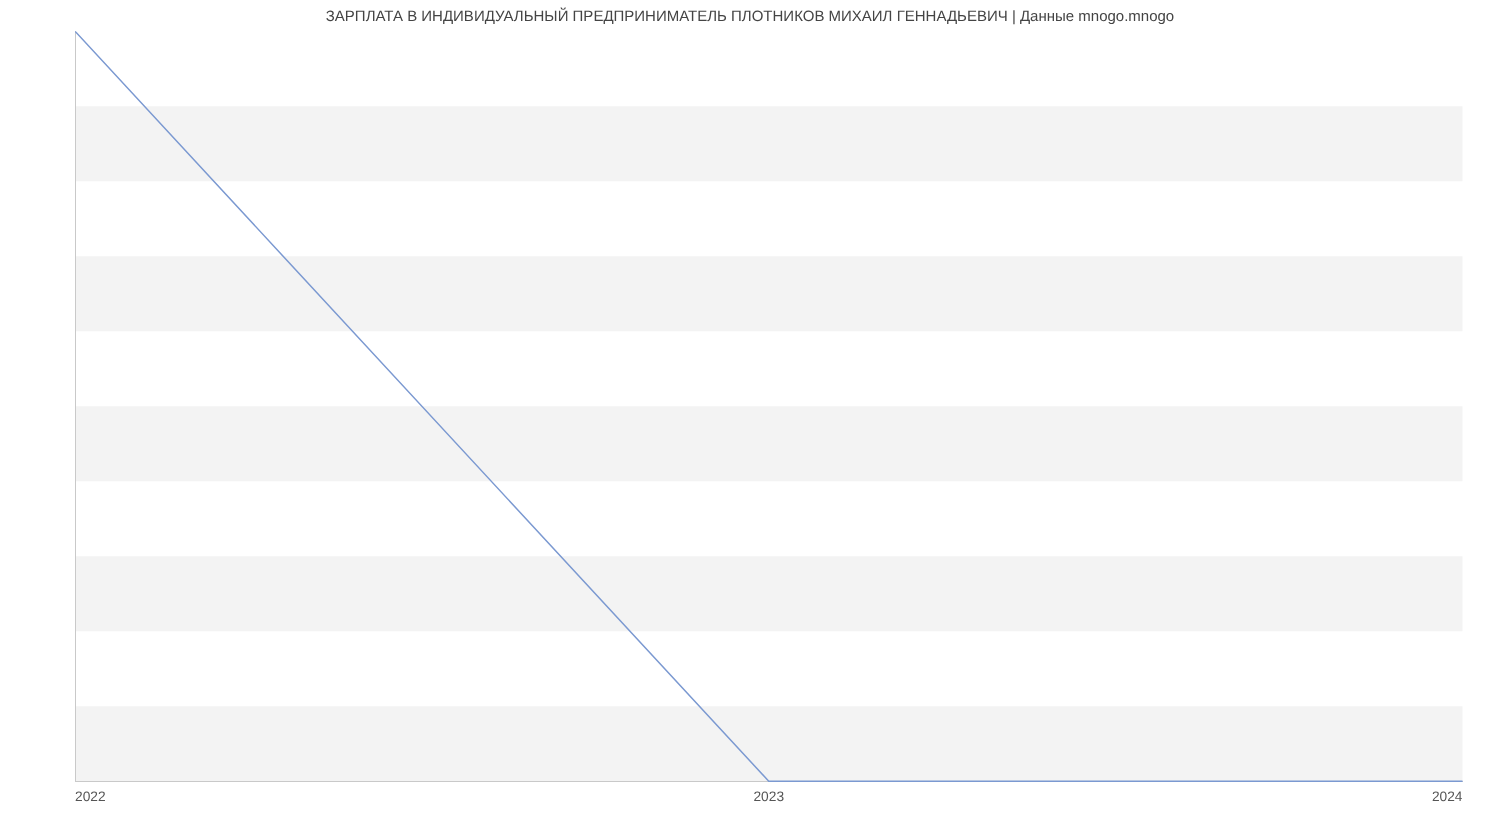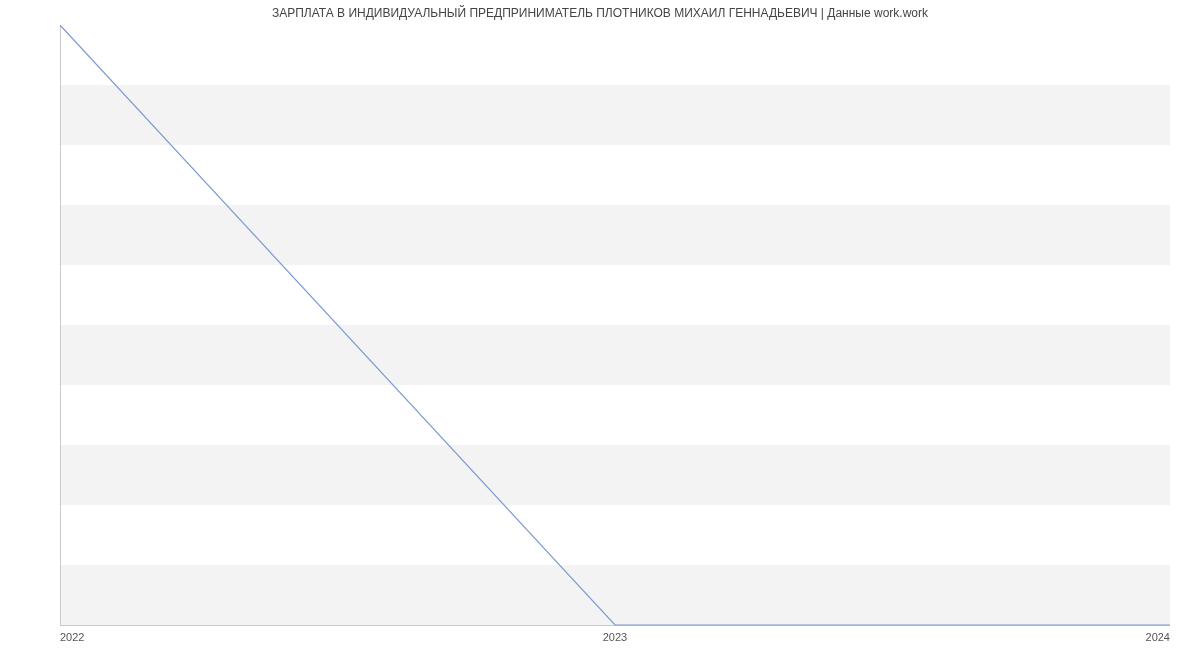--- a/index.html
+++ b/index.html
@@ -52,21 +52,21 @@
   .ytick text, .xtick text {
     font-family: Verdana, Geneva, sans-serif;
     font-size: 11px;
     fill: #555555;
   }
 </style>
 </head>
 <body>
 
 <div class="chart-container">
-  <div class="title">ЗАРПЛАТА В ИНДИВИДУАЛЬНЫЙ ПРЕДПРИНИМАТЕЛЬ ПЛОТНИКОВ МИХАИЛ ГЕННАДЬЕВИЧ | Данные work.work</div>
+  <div class="title">ЗАРПЛАТА В ИНДИВИДУАЛЬНЫЙ ПРЕДПРИНИМАТЕЛЬ ПЛОТНИКОВ МИХАИЛ ГЕННАДЬЕВИЧ | Данные mnogo.mnogo</div>
   <div class="plot">
     <svg id="chart-svg" width="1120" height="625">
         <rect x="0" y="540" width="1110" height="60" class="band"></rect>
         <rect x="0" y="420" width="1110" height="60" class="band"></rect>
         <rect x="0" y="300" width="1110" height="60" class="band"></rect>
         <rect x="0" y="180.00000000000003" width="1110" height="59.99999999999997" class="band"></rect>
         <rect x="0" y="59.999999999999986" width="1110" height="59.999999999999986" class="band"></rect>
         <line x1="0" y1="0" x2="0" y2="600" class="axis-line"></line>
         <line x1="0" y1="600" x2="1110" y2="600" class="axis-line"></line>
         <g class="ytick">

